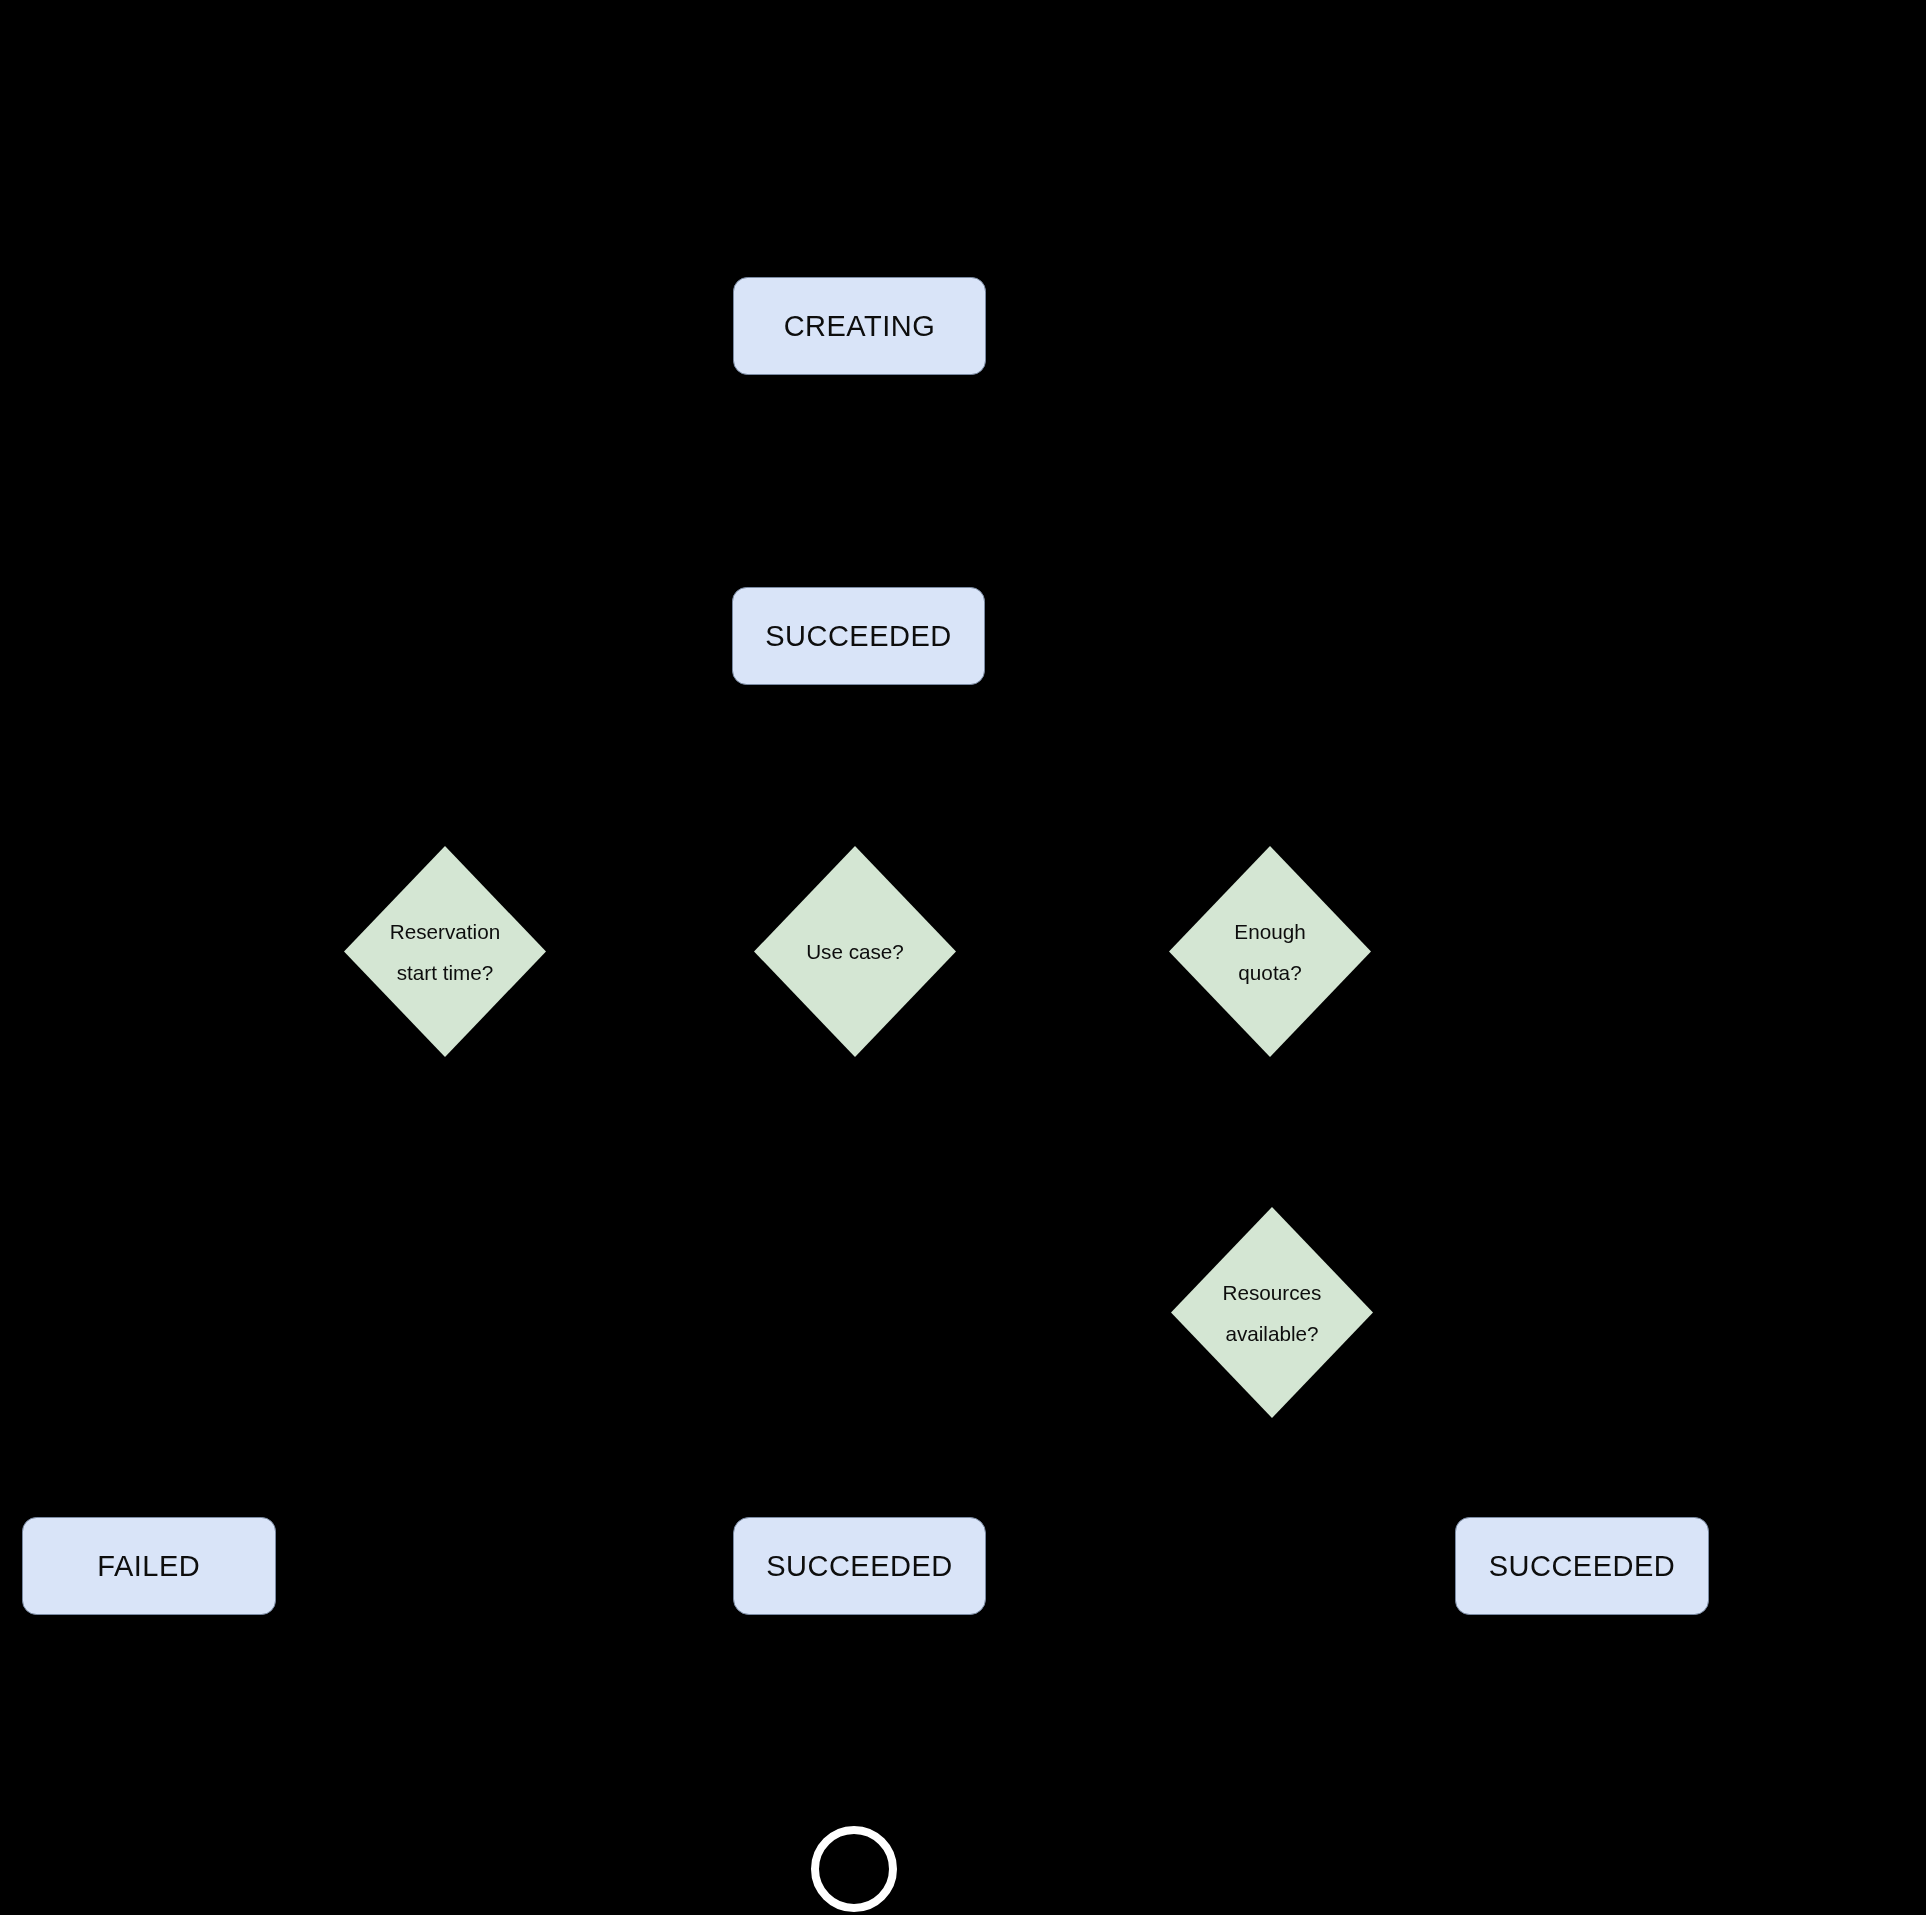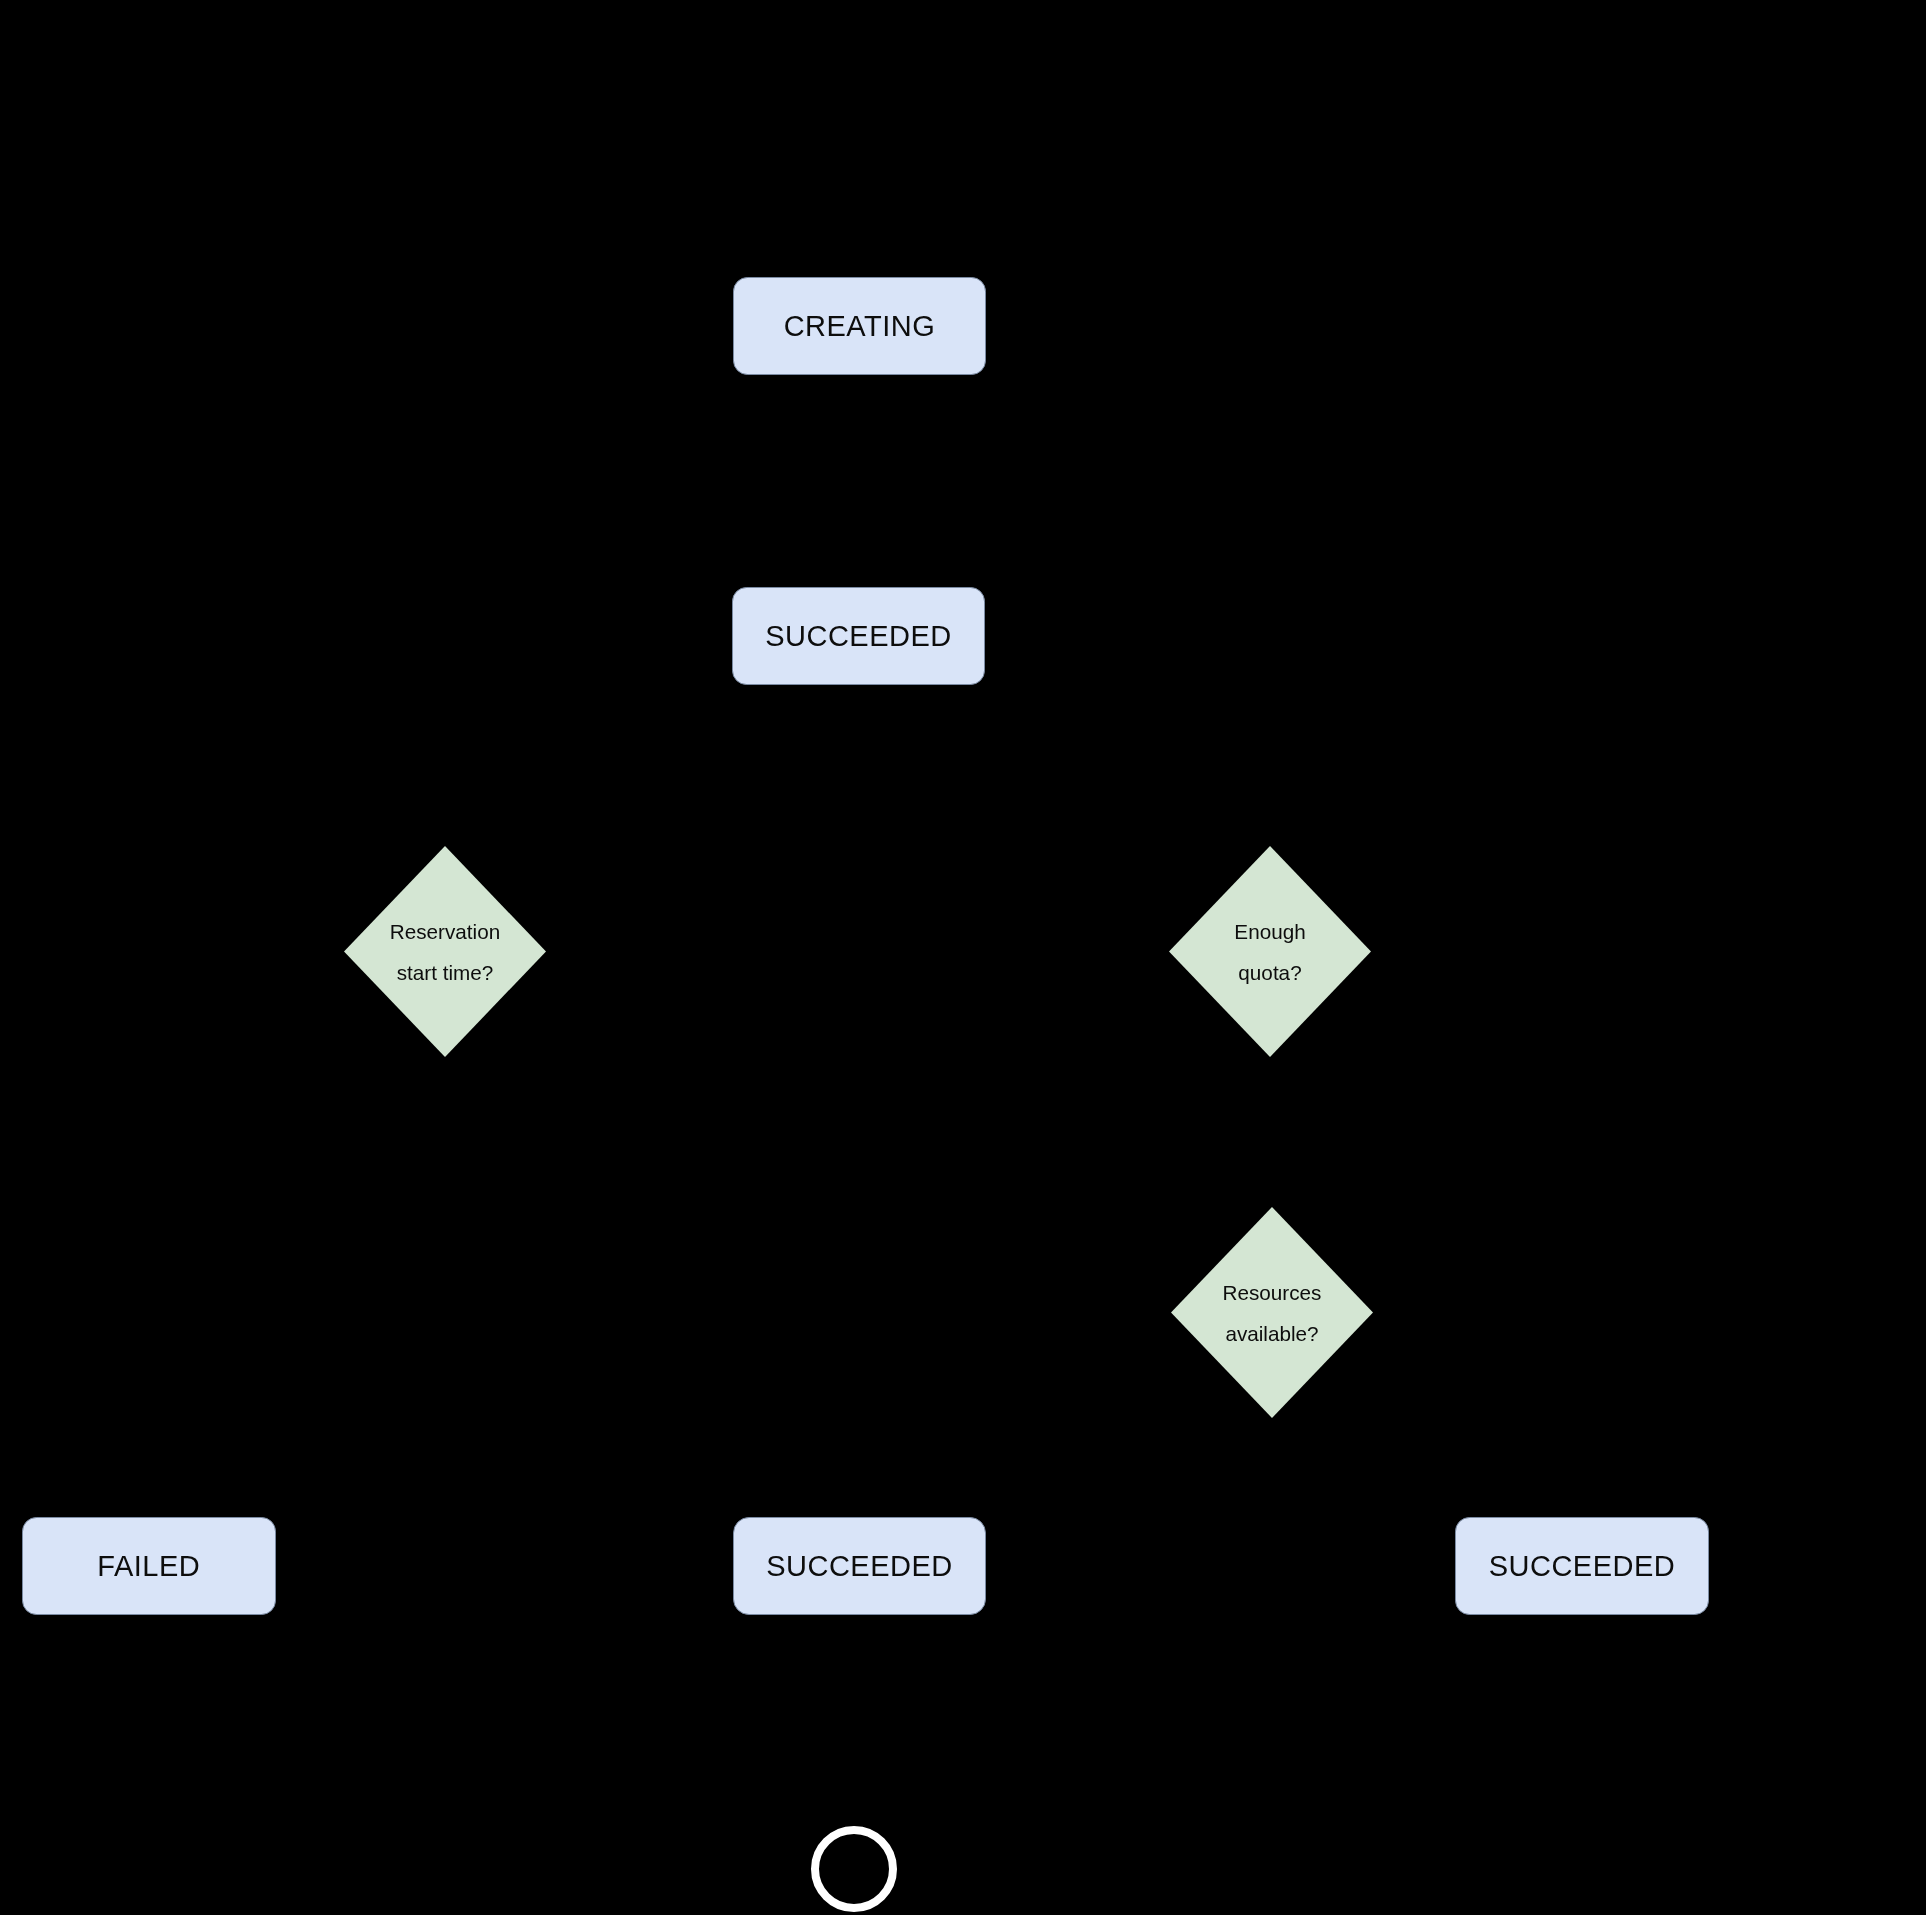--- a/index.html
+++ b/index.html
@@ -88,20 +88,23 @@
 
   <div class="state-box" id="node-accepted">
     <span>SUCCEEDED</span>
   </div>
 
   <div class="decision" id="node-reservation-start-time">
     <span>Reservation</span>
     <span>start time?</span>
   </div>
 
+  <div class="decision" id="node-use-case">
+    <span>Use case?</span>
+  </div>
 
   <div class="decision" id="node-resources-available">
     <span>Resources</span>
     <span>available?</span>
   </div>
 
   <div class="decision" id="node-enough-quota">
     <span>Enough</span>
     <span>quota?</span>
   </div>

